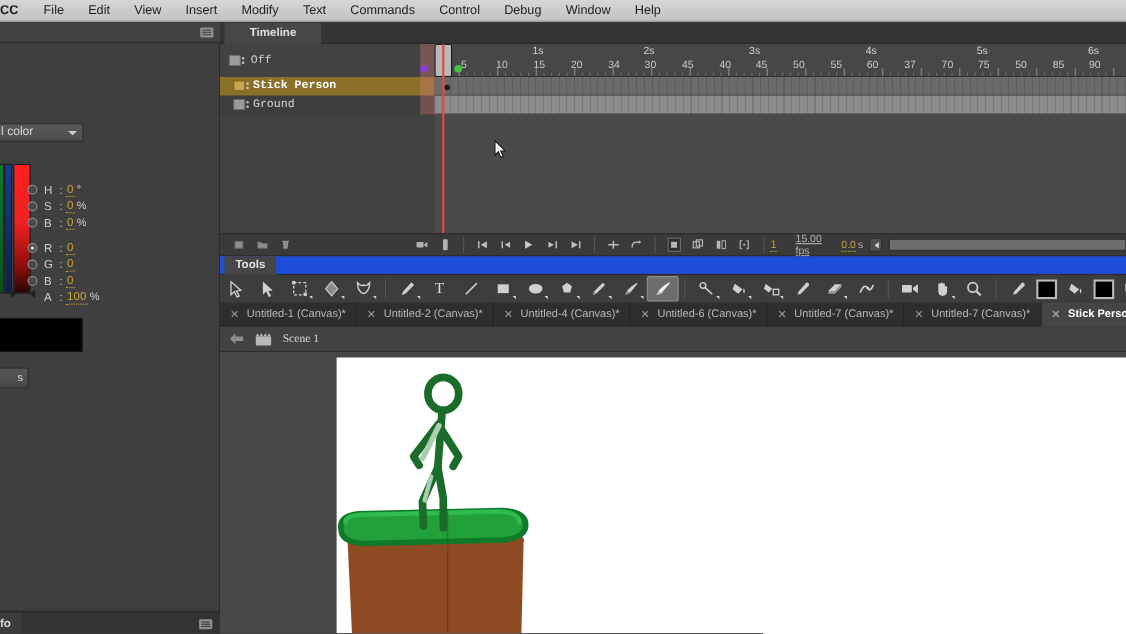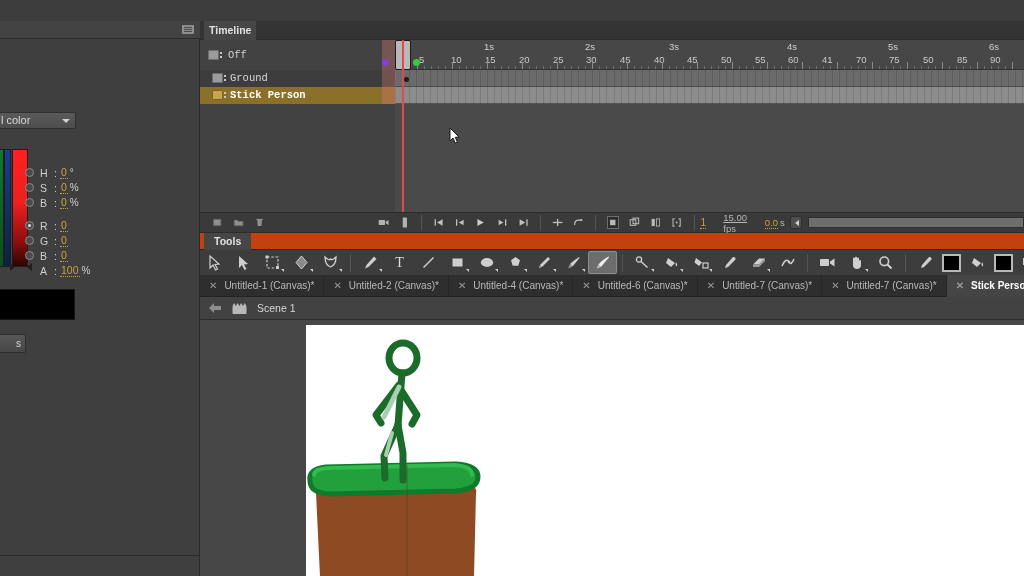--- a/index.html
+++ b/index.html
@@ -140,21 +140,21 @@
     position:absolute; left:200px; top:21px; width:824px; height:191px;
     background:#424242;
   }
   .tl-tabbar {
     position:absolute; left:0; top:0; width:824px; height:19px;
     background:#333333; border-bottom:1px solid #2a2a2a;
   }
   .tl-tab {
     position:absolute; left:4px; top:0; height:19px;
     background:#464646; color:#e0e0e0; font-size:10.5px; font-weight:bold;
-    line-height:19px; padding:0 5px;
+    line-height:19px; padding:0 23px;
   }
   .tl-body { position:absolute; left:0; top:19px; width:824px; height:172px; }
 
   
   .layercol { position:absolute; left:0; top:0; width:195px; height:172px; }
   .lrow { position:relative; height:17px; width:195px; }
   .lrow.hdr { background:#424242; }
   .lrow.sel { background:#8a7028; }
   .lrow.plain { background:#3d3d3d; }
   .lrow-icon {
@@ -271,21 +271,21 @@
     border-right:4px solid #cfcfcf;
   }
 
   
   .toolspanel {
     position:absolute; left:200px; top:233px; width:824px; height:42px;
     background:#3d3d3d;
   }
   .tools-tabbar {
     position:absolute; left:0; top:0; width:824px; height:17px;
-    background:#c2410c; border-bottom:1px solid #2a2a2a;text-align:center;
+    background:#1d4ed8; border-bottom:1px solid #2a2a2a;text-align:center;
   }
   .tools-tab {
     position:absolute; left:4px; top:0; height:17px; background:#464646;
     color:#e3e3e3; font-size:10.5px; font-weight:bold; line-height:17px;
     padding:0 10px;
   }
   .toolrow {
     position:absolute; left:0; top:17px; width:824px; height:25px;
     display:flex; align-items:center;
   }
@@ -315,40 +315,54 @@
     padding:0 9px; font-size:10px; color:#b8b8b8; white-space:nowrap;
     border-right:1px solid #262626;
   }
   .dtab.active { background:#454545; color:#ffffff; font-weight:bold; }
   .dtab .x { font-size:10px; color:#9a9a9a; }
 
   
   .scenebar {
     position:absolute; left:200px; top:297px; width:824px; height:23px;
     background:#424242; display:flex; align-items:center; gap:9px;
-    padding-left:8px; border-bottom:1px solid #2c2c2c;
+    padding-left:8px; border-bottom:1px solid #2c2c2c;font-family:Liberation Serif, serif;
   }
   .scene-name { font-size:10.5px; color:#d8d8d8; }
 
   
   .canvasarea {
     position:absolute; left:200px; top:320px; width:824px; height:256px;
     background:#474747; overflow:hidden;
   }
   .stage {
     position:absolute; left:106px; top:5px; width:718px; height:251px;
     background:#ffffff;
   }
   .artwork { position:absolute; left:0; top:0; width:718px; height:251px; }
 </style>
 </head>
 <body>
 
 <div class="app">
 
+  <div class="menubar">
+    <div class="mi brand">CC</div>
+    <div class="mi">File</div>
+    <div class="mi">Edit</div>
+    <div class="mi">View</div>
+    <div class="mi">Insert</div>
+    <div class="mi">Modify</div>
+    <div class="mi">Text</div>
+    <div class="mi">Commands</div>
+    <div class="mi">Control</div>
+    <div class="mi">Debug</div>
+    <div class="mi">Window</div>
+    <div class="mi">Help</div>
+  </div>
 
   <div class="leftpanel">
     <div class="lp-titlebar">
       <div class="lp-menu-icon"></div>
     </div>
 
     <div class="lp-select">
       <span>l color</span>
       <span class="caret"></span>
     </div>
@@ -405,20 +419,24 @@
         <div class="clabel" style="width:6px">:</div>
         <div class="cval">100</div>
         <div class="cunit">%</div>
       </div>
     </div>
 
     <div class="swatch-black"></div>
     <div class="lp-btn">s</div>
 
     <div class="lp-divider"></div>
+    <div class="info-tabbar">
+      <div class="info-tab">fo</div>
+      <div class="info-menu-icon"></div>
+    </div>
   </div>
 
   <div class="timeline">
     <div class="tl-tabbar">
       <div class="tl-tab">Timeline</div>
     </div>
 
     <div class="tl-body">
 
       <div class="layercol">
@@ -431,78 +449,78 @@
             <ellipse cx="7" cy="4.5" rx="6.3" ry="4" fill="none" stroke="#c9c9c9" stroke-width="1"></ellipse>
             <circle cx="7" cy="4.5" r="1.9" fill="#c9c9c9"></circle>
           </svg>
           <svg class="lock-icon" style="top:10px" width="10" height="12" viewBox="0 0 10 12">
             <path d="M3 5 V3.2 A2 2 0 0 1 7 3.2 V5" fill="none" stroke="#c9c9c9" stroke-width="1.3"></path>
             <rect x="1.3" y="5" width="7.4" height="6" rx="1" fill="#c9c9c9"></rect>
           </svg>
           <svg class="outline-icon" style="top:10px" width="7" height="12" viewBox="0 0 7 12">
             <rect x="1" y="1" width="5" height="10" fill="none" stroke="#b0b0b0" stroke-width="1.2"></rect>
           </svg>
-        </div>
-
-        <div class="lrow plain">
-          <div class="lrow-icon">
-              <div class="pageicon"></div>
-            </div>
-          <div class="lrow-name">Ground</div>
-          <div class="dotcol-a">
-              <div class="dot"></div>
-            </div>
-          <div class="dotcol-b">
-              <div class="dot"></div>
-            </div>
-          <div class="chip purple"></div>
         </div>
 
         <div class="lrow sel">
           <div class="lrow-icon">
               <div class="pageicon"></div>
             </div>
           <div class="lrow-name">Stick Person</div>
           <div class="arrowgrp">
             <div class="tri-l"></div>
             <div class="minibox"></div>
             <div class="tri-r"></div>
           </div>
           <div class="dotcol-a">
               <div class="dot"></div>
             </div>
           <div class="dotcol-b">
               <div class="dot"></div>
             </div>
           <div class="chip cyan"></div>
         </div>
+
+        <div class="lrow plain">
+          <div class="lrow-icon">
+              <div class="pageicon"></div>
+            </div>
+          <div class="lrow-name">Ground</div>
+          <div class="dotcol-a">
+              <div class="dot"></div>
+            </div>
+          <div class="dotcol-b">
+              <div class="dot"></div>
+            </div>
+          <div class="chip purple"></div>
+        </div>
       </div>
 
       <div class="framecol">
         <div class="ruler">
           <div class="sec-label" style="left:89px">1s</div>
           <div class="sec-label" style="left:190px">2s</div>
-          <div class="sec-label" style="left:274px">3s</div>
+          <div class="sec-label" style="left:286px">3s</div>
           <div class="sec-label" style="left:392px">4s</div>
           <div class="sec-label" style="left:493px">5s</div>
           <div class="sec-label" style="left:594px">6s</div>
 
           <div class="fr-label" style="left:24px">5</div>
           <div class="fr-label" style="left:56px">10</div>
           <div class="fr-label" style="left:90px">15</div>
           <div class="fr-label" style="left:124px">20</div>
-          <div class="fr-label" style="left:158px">25</div>
+          <div class="fr-label" style="left:158px">34</div>
           <div class="fr-label" style="left:191px">30</div>
           <div class="fr-label" style="left:225px">45</div>
           <div class="fr-label" style="left:259px">40</div>
           <div class="fr-label" style="left:292px">45</div>
           <div class="fr-label" style="left:326px">50</div>
           <div class="fr-label" style="left:360px">55</div>
           <div class="fr-label" style="left:393px">60</div>
-          <div class="fr-label" style="left:427px">41</div>
+          <div class="fr-label" style="left:427px">37</div>
           <div class="fr-label" style="left:461px">70</div>
           <div class="fr-label" style="left:494px">75</div>
           <div class="fr-label" style="left:528px">50</div>
           <div class="fr-label" style="left:562px">85</div>
           <div class="fr-label" style="left:595px">90</div>
 
           <div class="tickmark major" style="left:22px"></div>
           <div class="tickmark" style="left:29px"></div>
             <div class="tickmark" style="left:36px"></div>
           <div class="tickmark" style="left:43px"></div>

